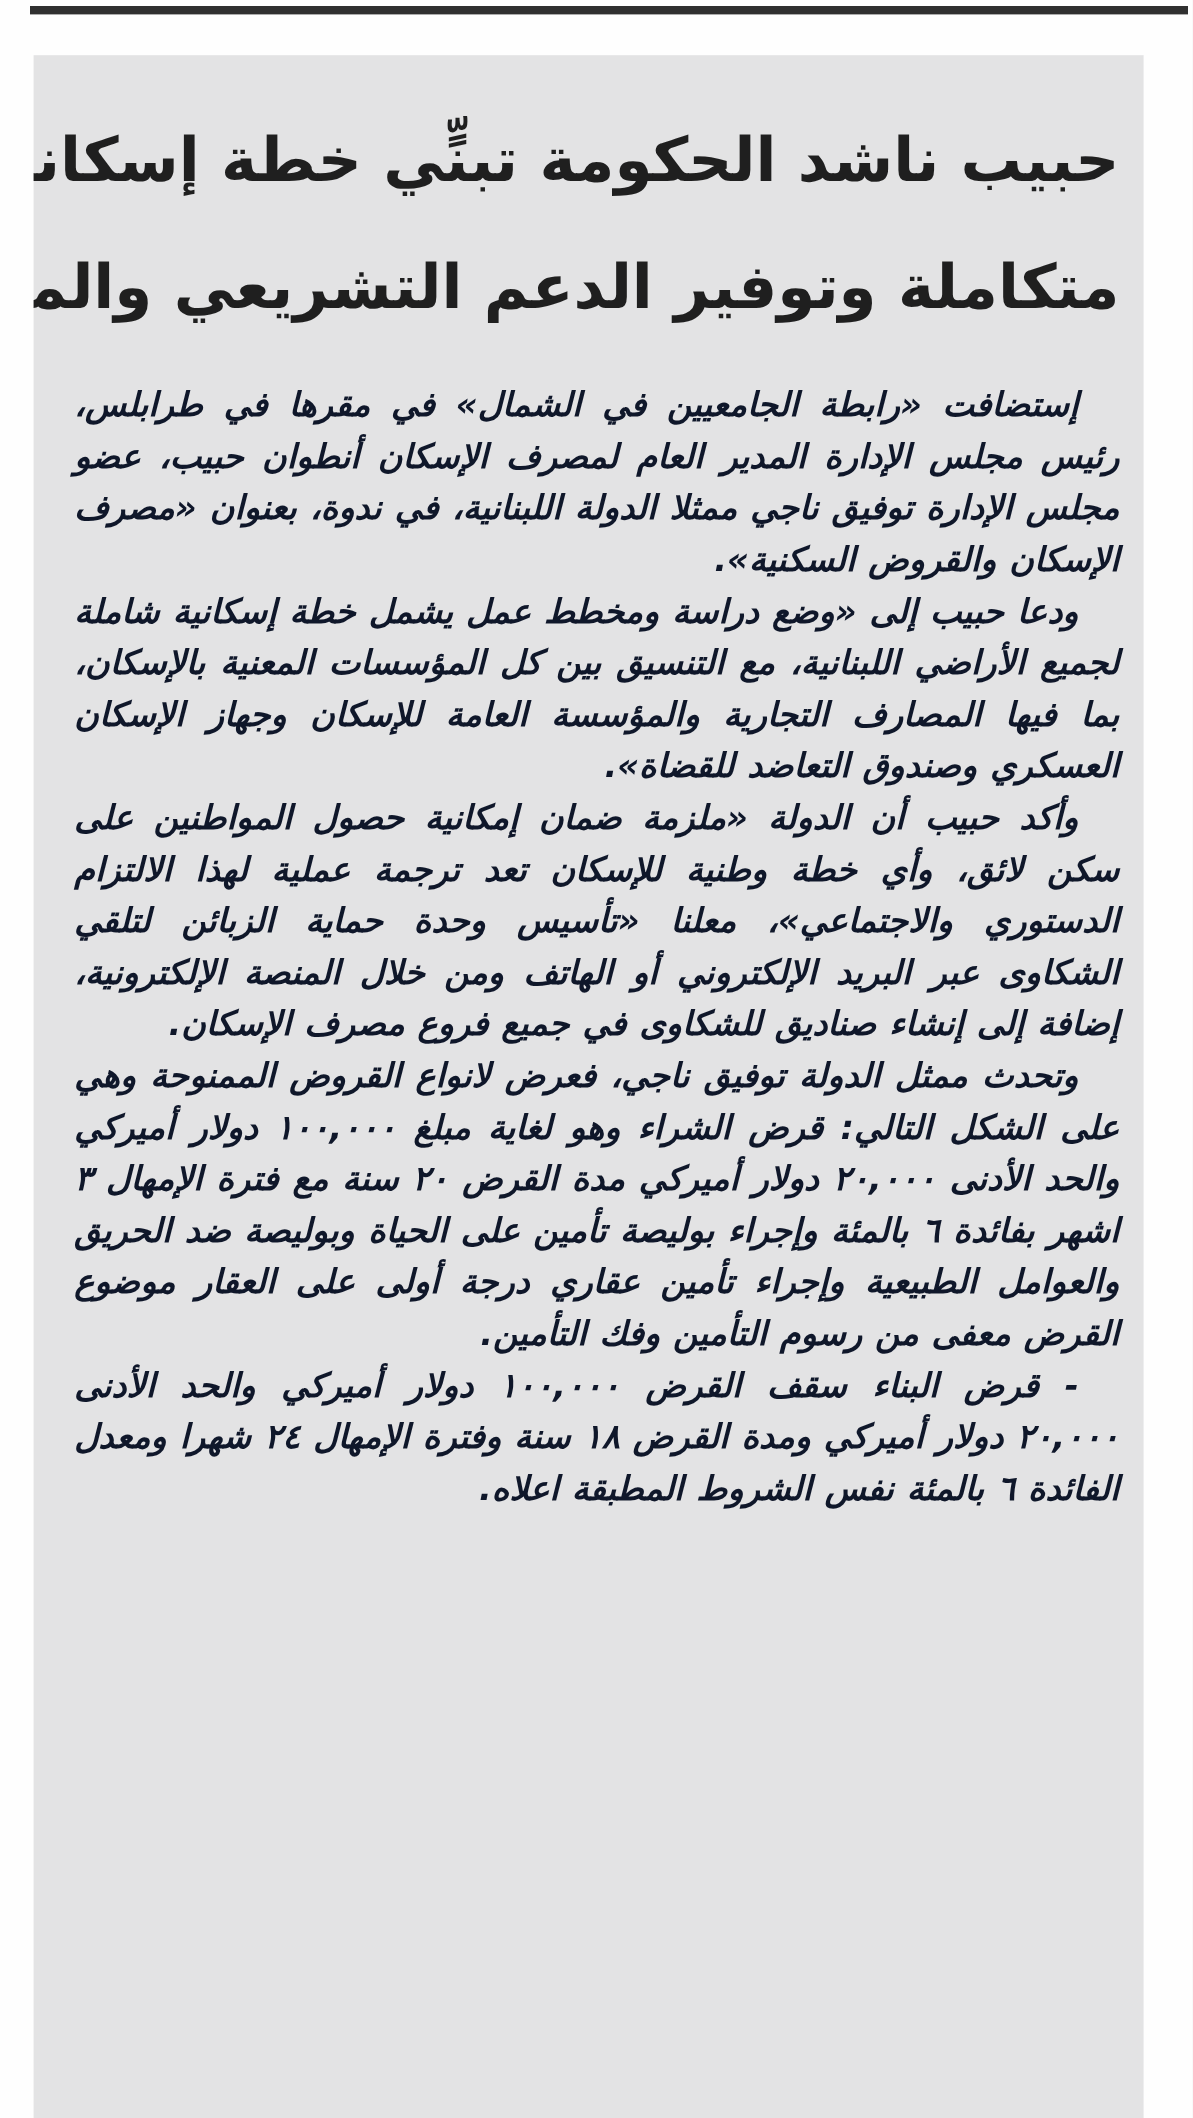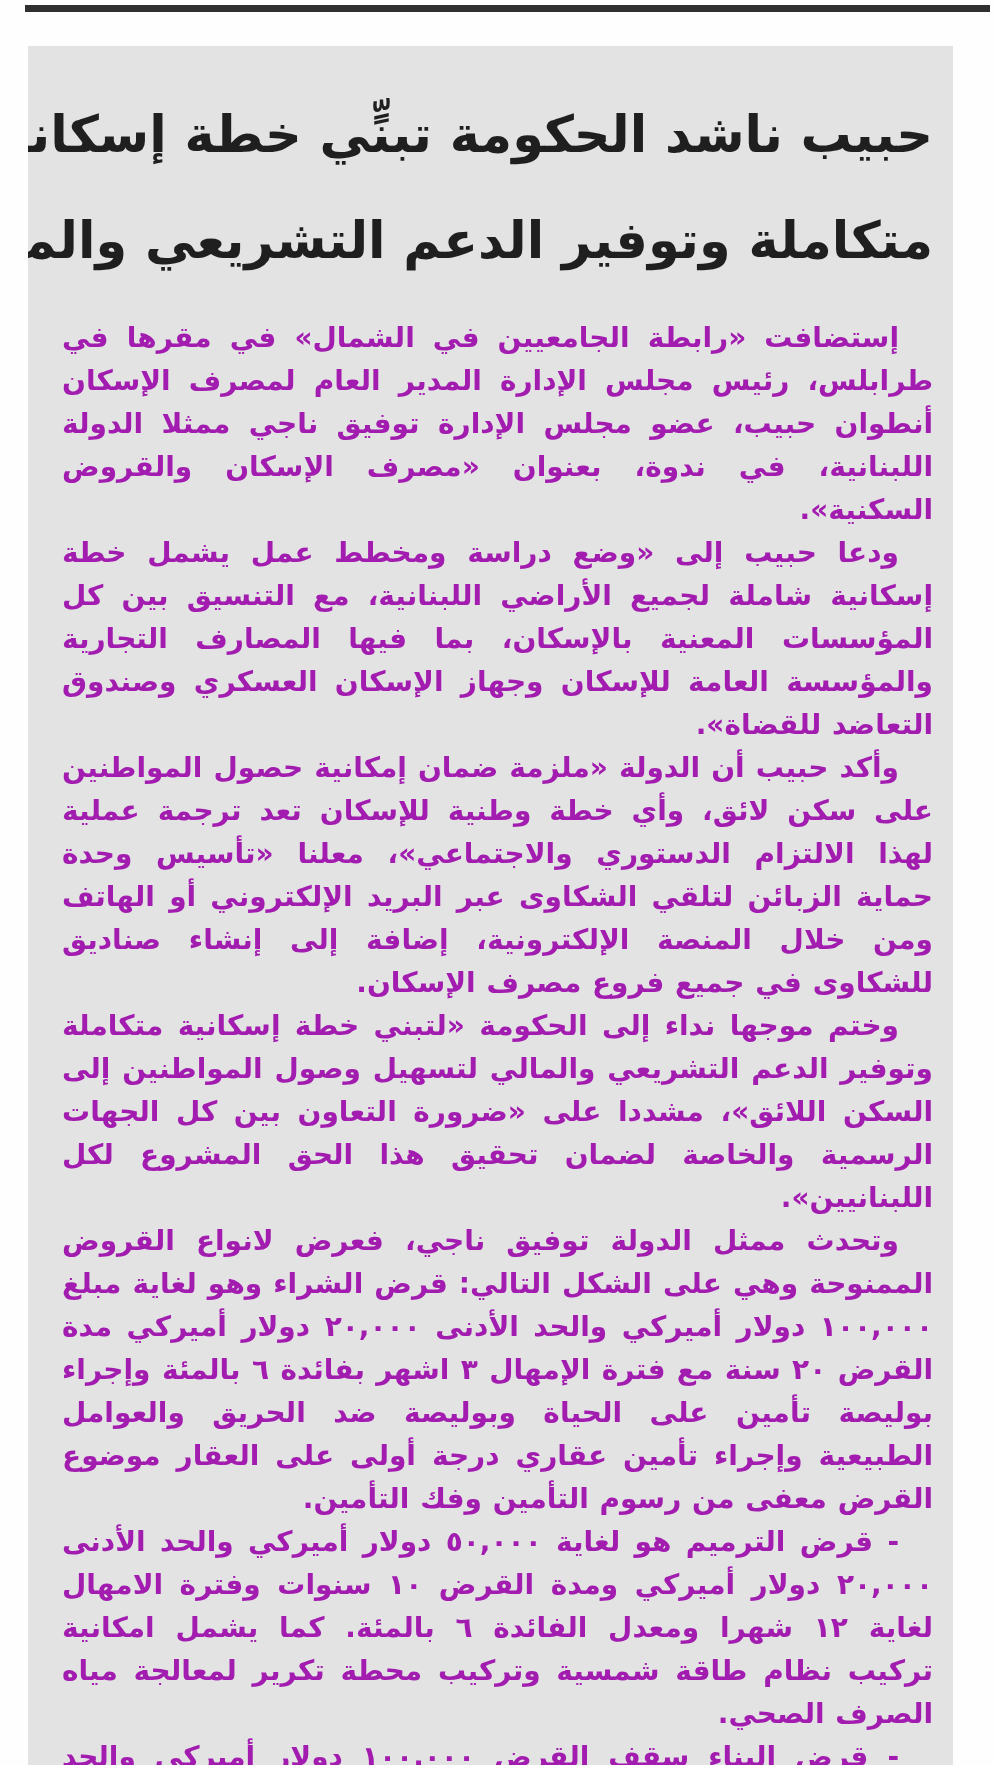--- a/index.html
+++ b/index.html
@@ -45,40 +45,39 @@
   }
   .headline .hl-line {
     display: block;
     white-space: nowrap;
   }
   .article-body p {
     margin: 0;
     font-size: 28px;
     font-weight: bold;
     line-height: 43px;
-    color: #a21caf;
+    color: #0f172a;
     text-align: justify;
     text-indent: 34px;
     direction: rtl;
     word-spacing: 1px;
+    font-style: italic;
   }
 </style>
 </head>
 <body>
 
 <div class="top-rule"></div>
 
 <div class="article-box">
   <h1 class="headline">
     <span class="hl-line">حبيب ناشد الحكومة تبنٍّي خطة إسكانية</span>
     <span class="hl-line">متكاملة وتوفير الدعم التشريعي والمالي لها</span>
   </h1>
   <div class="article-body">
     <p>إستضافت «رابطة الجامعيين في الشمال» في مقرها في طرابلس، رئيس مجلس الإدارة المدير العام لمصرف الإسكان أنطوان حبيب، عضو مجلس الإدارة توفيق ناجي ممثلا الدولة اللبنانية، في ندوة، بعنوان «مصرف الإسكان والقروض السكنية».</p>
     <p>ودعا حبيب إلى «وضع دراسة ومخطط عمل يشمل خطة إسكانية شاملة لجميع الأراضي اللبنانية، مع التنسيق بين كل المؤسسات المعنية بالإسكان، بما فيها المصارف التجارية والمؤسسة العامة للإسكان وجهاز الإسكان العسكري وصندوق التعاضد للقضاة».</p>
     <p>وأكد حبيب أن الدولة «ملزمة ضمان إمكانية حصول المواطنين على سكن لائق، وأي خطة وطنية للإسكان تعد ترجمة عملية لهذا الالتزام الدستوري والاجتماعي»، معلنا «تأسيس وحدة حماية الزبائن لتلقي الشكاوى عبر البريد الإلكتروني أو الهاتف ومن خلال المنصة الإلكترونية، إضافة إلى إنشاء صناديق للشكاوى في جميع فروع مصرف الإسكان.</p>
-    <p>وختم موجها نداء إلى الحكومة «لتبني خطة إسكانية متكاملة وتوفير الدعم التشريعي والمالي لتسهيل وصول المواطنين إلى السكن اللائق»، مشددا على «ضرورة التعاون بين كل الجهات الرسمية والخاصة لضمان تحقيق هذا الحق المشروع لكل اللبنانيين».</p>
     <p>وتحدث ممثل الدولة توفيق ناجي، فعرض لانواع القروض الممنوحة وهي على الشكل التالي: قرض الشراء وهو لغاية مبلغ ١٠٠,٠٠٠ دولار أميركي والحد الأدنى ٢٠,٠٠٠ دولار أميركي مدة القرض ٢٠ سنة مع فترة الإمهال ٣ اشهر بفائدة ٦ بالمئة وإجراء بوليصة تأمين على الحياة وبوليصة ضد الحريق والعوامل الطبيعية وإجراء تأمين عقاري درجة أولى على العقار موضوع القرض معفى من رسوم التأمين وفك التأمين.</p>
-    <p>- قرض الترميم هو لغاية ٥٠,٠٠٠ دولار أميركي والحد الأدنى ٢٠,٠٠٠ دولار أميركي ومدة القرض ١٠ سنوات وفترة الامهال لغاية ١٢ شهرا ومعدل الفائدة ٦ بالمئة. كما يشمل امكانية تركيب نظام طاقة شمسية وتركيب محطة تكرير لمعالجة مياه الصرف الصحي.</p>
     <p>- قرض البناء سقف القرض ١٠٠,٠٠٠ دولار أميركي والحد الأدنى ٢٠,٠٠٠ دولار أميركي ومدة القرض ١٨ سنة وفترة الإمهال ٢٤ شهرا ومعدل الفائدة ٦ بالمئة نفس الشروط المطبقة اعلاه.</p>
 
   </div>
 </div>
 
 </body></html>

